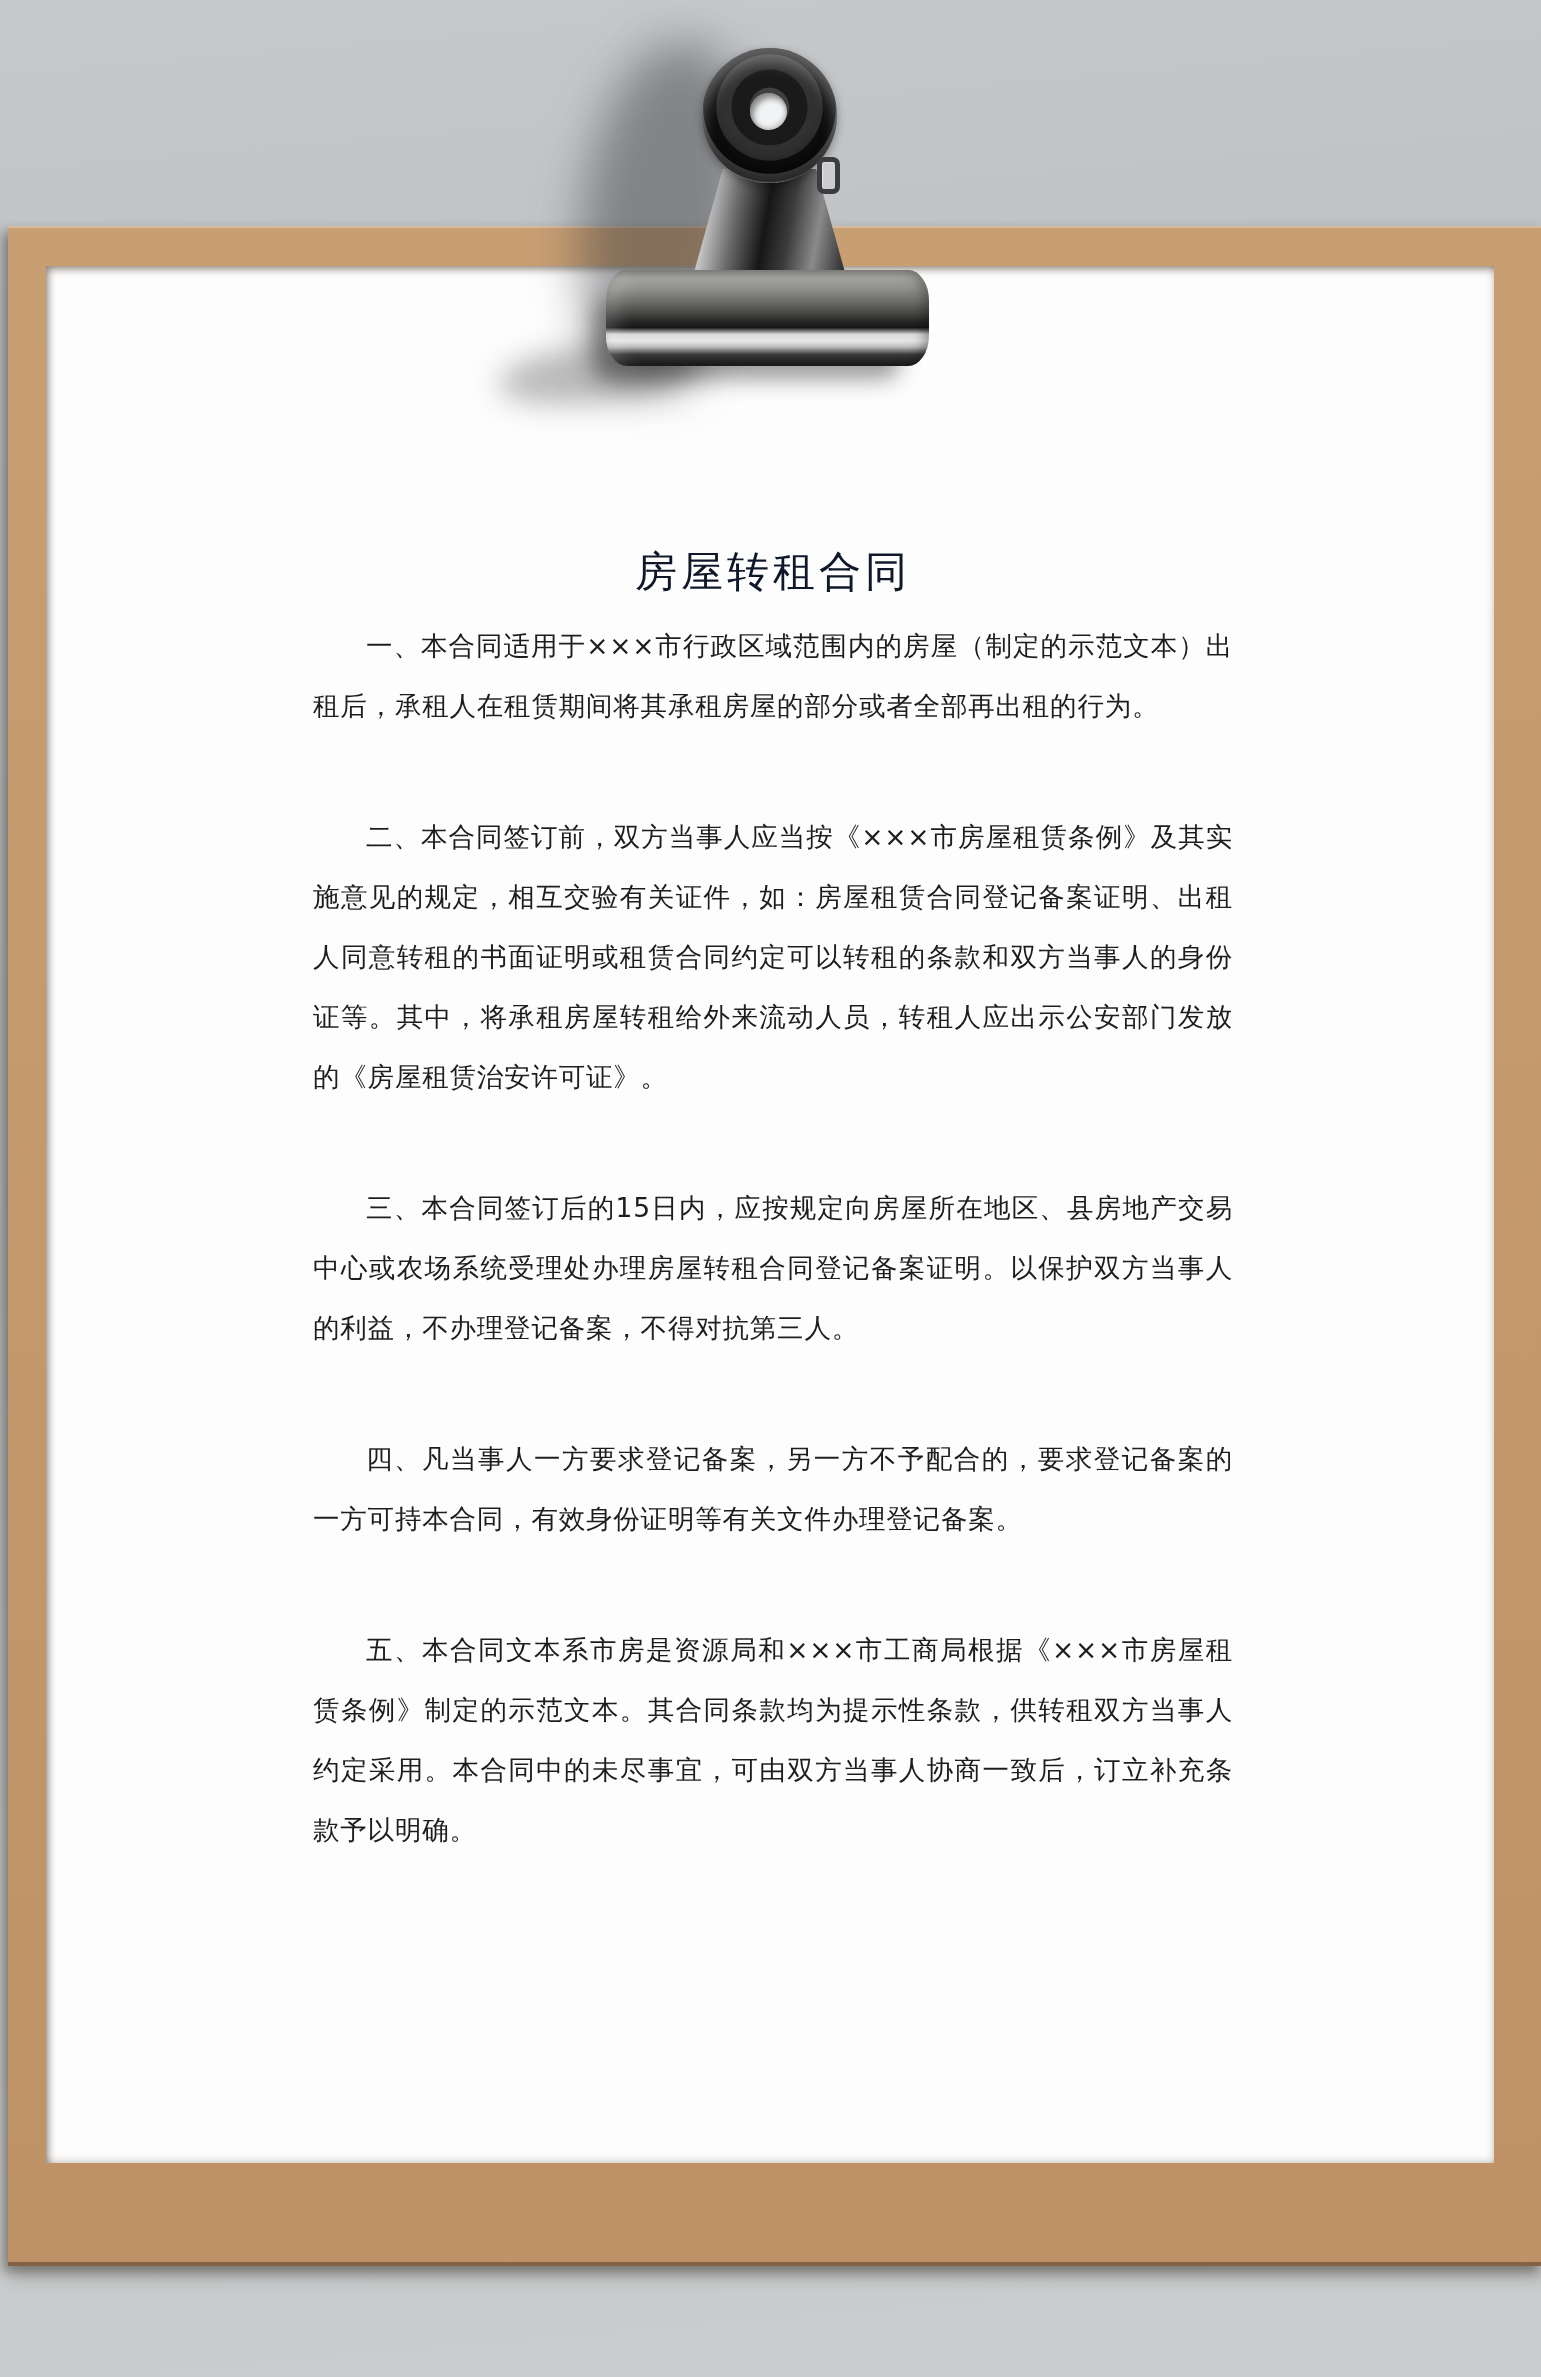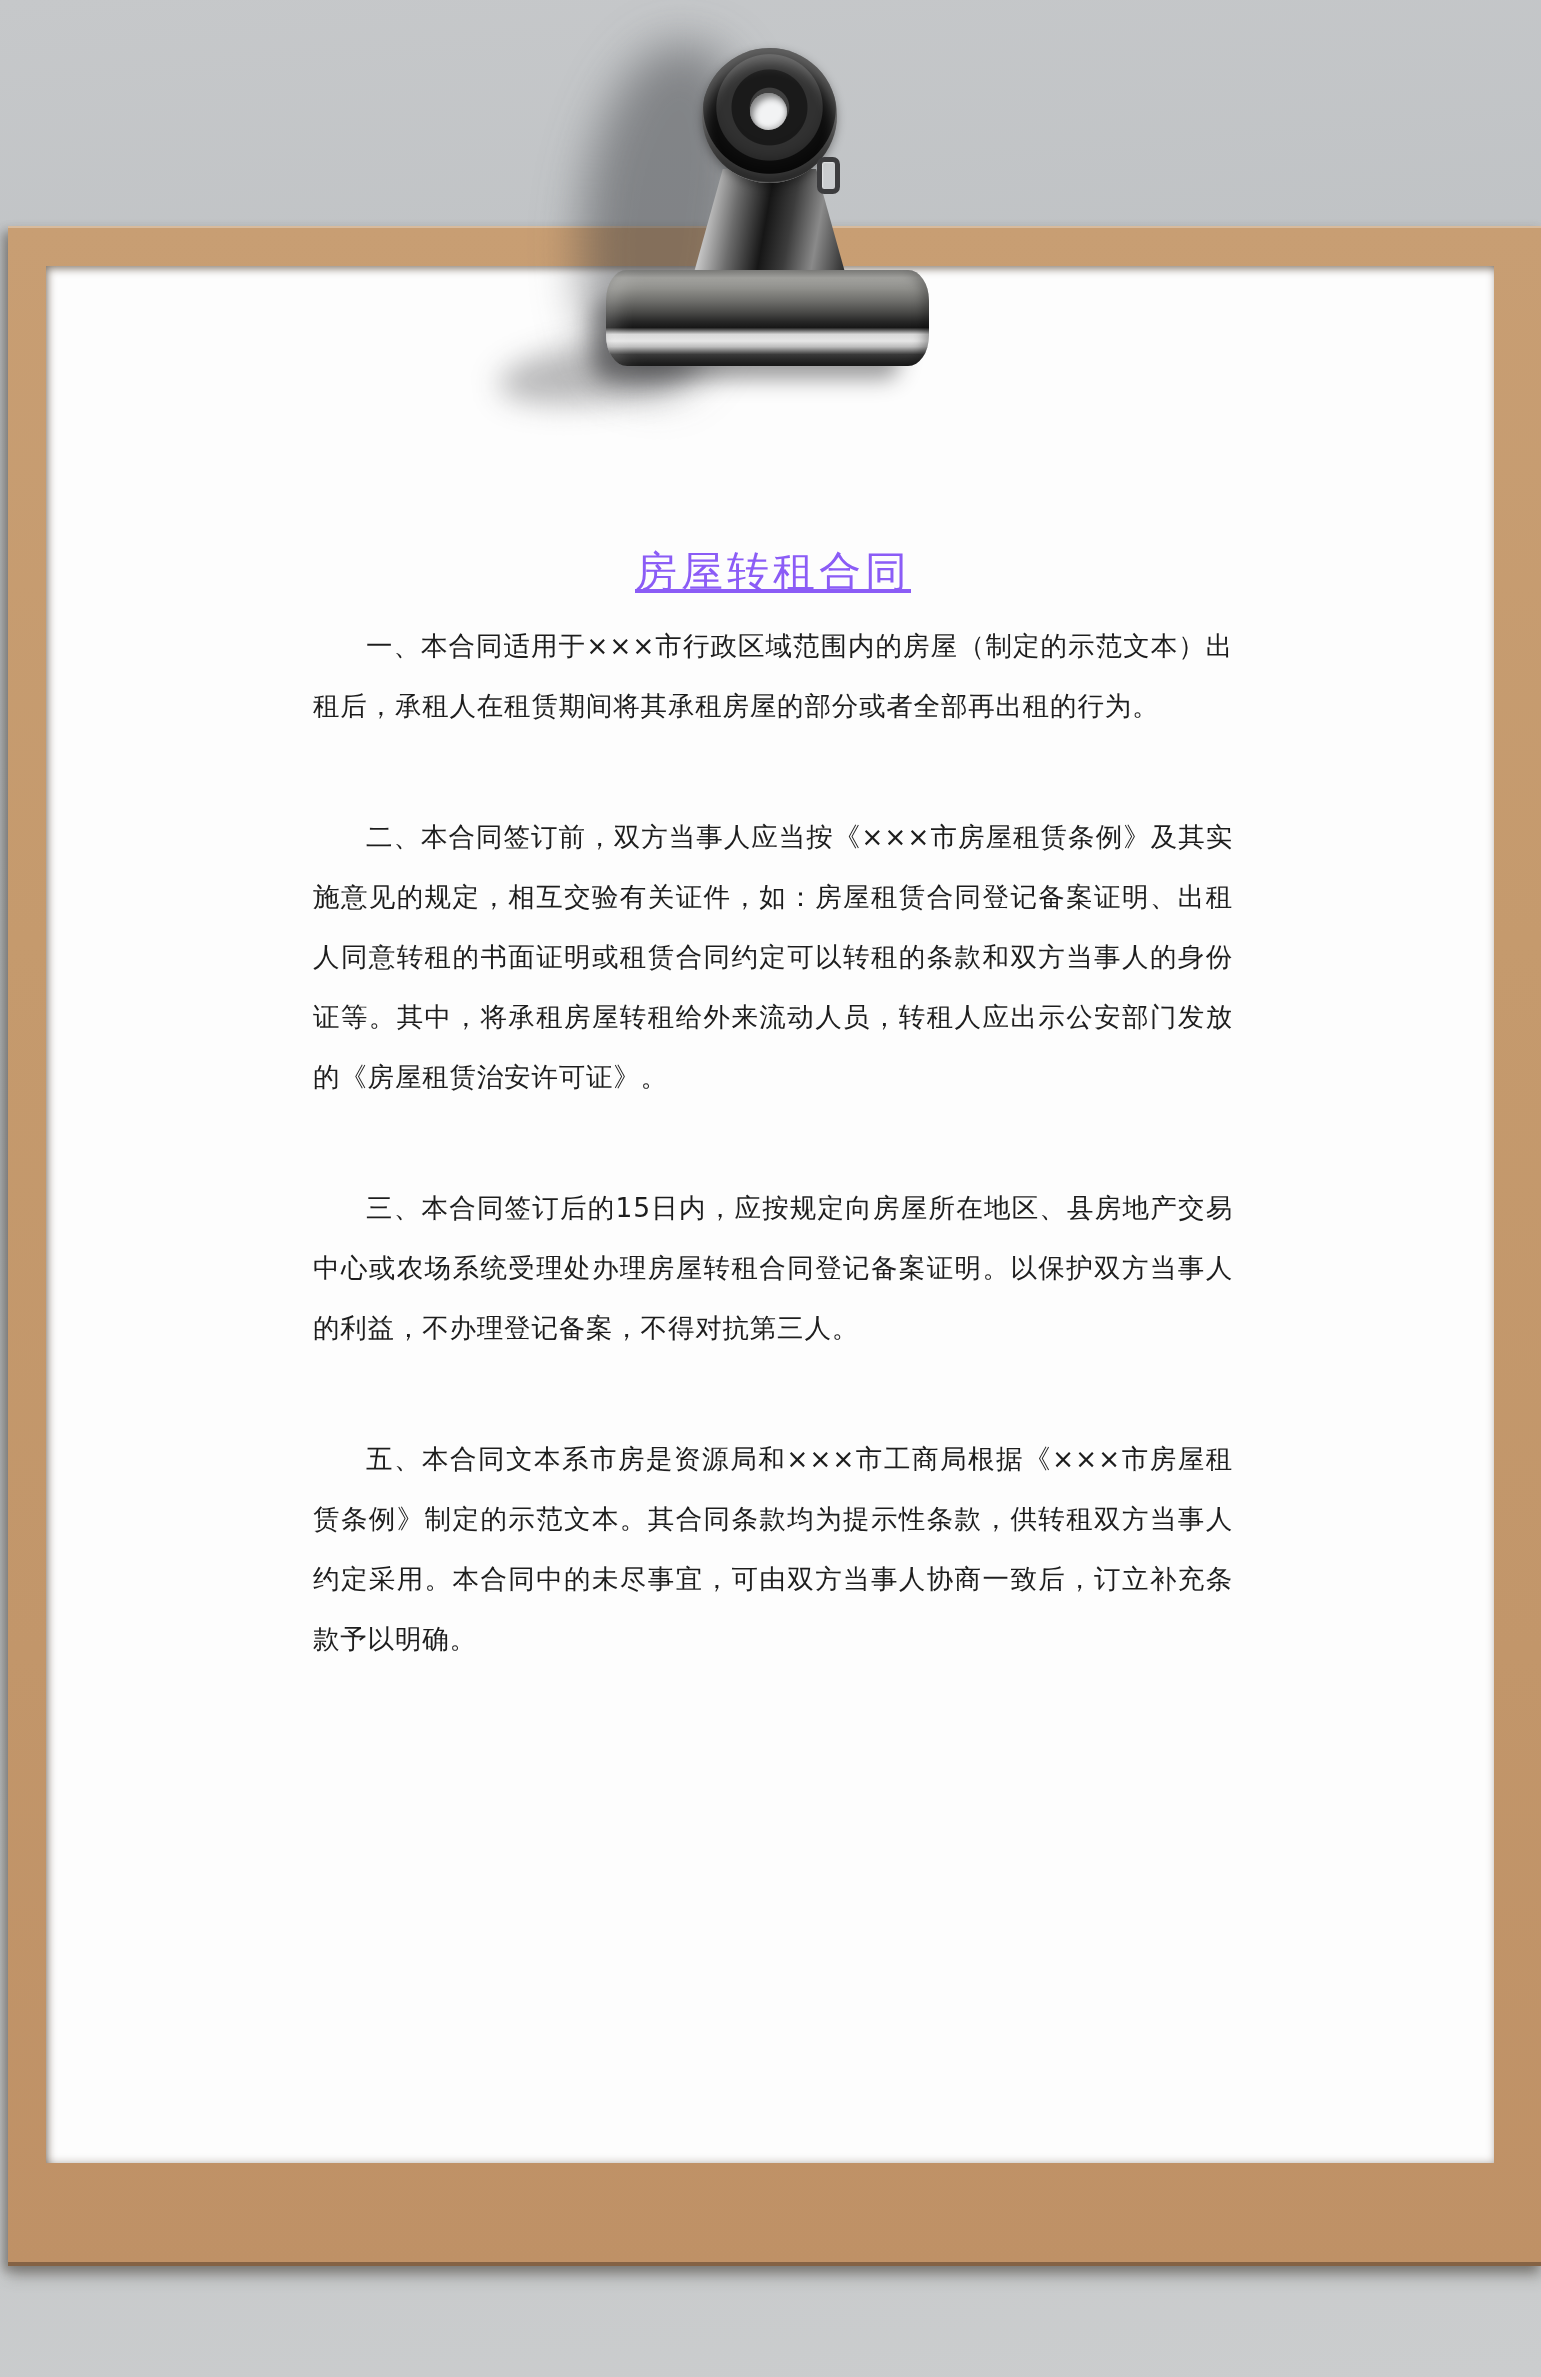--- a/index.html
+++ b/index.html
@@ -60,22 +60,21 @@
     top: 0;
     width: 920px;
   }
   .doc-title {
     margin: 278px 0 0 0;
     text-align: center;
     font-size: 42px;
     line-height: 56px;
     letter-spacing: 4px;
     font-weight: 500;
-    color: #8b5cf6;
-    text-decoration: underline;
+    color: #0f172a;
   }
   .doc-body {
     margin-top: 16px;
     font-size: 26.5px;
     line-height: 60px;
     letter-spacing: 0.8px;
     color: #1d1d1d;
     text-align: justify;
   }
   .doc-body p {
@@ -178,20 +177,21 @@
 
   <div class="board"></div>
 
   <div class="paper">
     <div class="doc-content">
       <h1 class="doc-title">房屋转租合同</h1>
       <div class="doc-body">
         <p>一、本合同适用于×××市行政区域范围内的房屋（制定的示范文本）出租后，承租人在租赁期间将其承租房屋的部分或者全部再出租的行为。</p>
         <p>二、本合同签订前，双方当事人应当按《×××市房屋租赁条例》及其实施意见的规定，相互交验有关证件，如：房屋租赁合同登记备案证明、出租人同意转租的书面证明或租赁合同约定可以转租的条款和双方当事人的身份证等。其中，将承租房屋转租给外来流动人员，转租人应出示公安部门发放的《房屋租赁治安许可证》。</p>
         <p>三、本合同签订后的15日内，应按规定向房屋所在地区、县房地产交易中心或农场系统受理处办理房屋转租合同登记备案证明。以保护双方当事人的利益，不办理登记备案，不得对抗第三人。</p>
+        <p>四、凡当事人一方要求登记备案，另一方不予配合的，要求登记备案的一方可持本合同，有效身份证明等有关文件办理登记备案。</p>
         <p>五、本合同文本系市房是资源局和×××市工商局根据《×××市房屋租赁条例》制定的示范文本。其合同条款均为提示性条款，供转租双方当事人约定采用。本合同中的未尽事宜，可由双方当事人协商一致后，订立补充条款予以明确。</p>
       </div>
     </div>
   </div>
 
   <div class="clip-wall-shadow"></div>
   <div class="clip-bar-shadow"></div>
 
   <div>
     <div class="clip-neck"></div>

